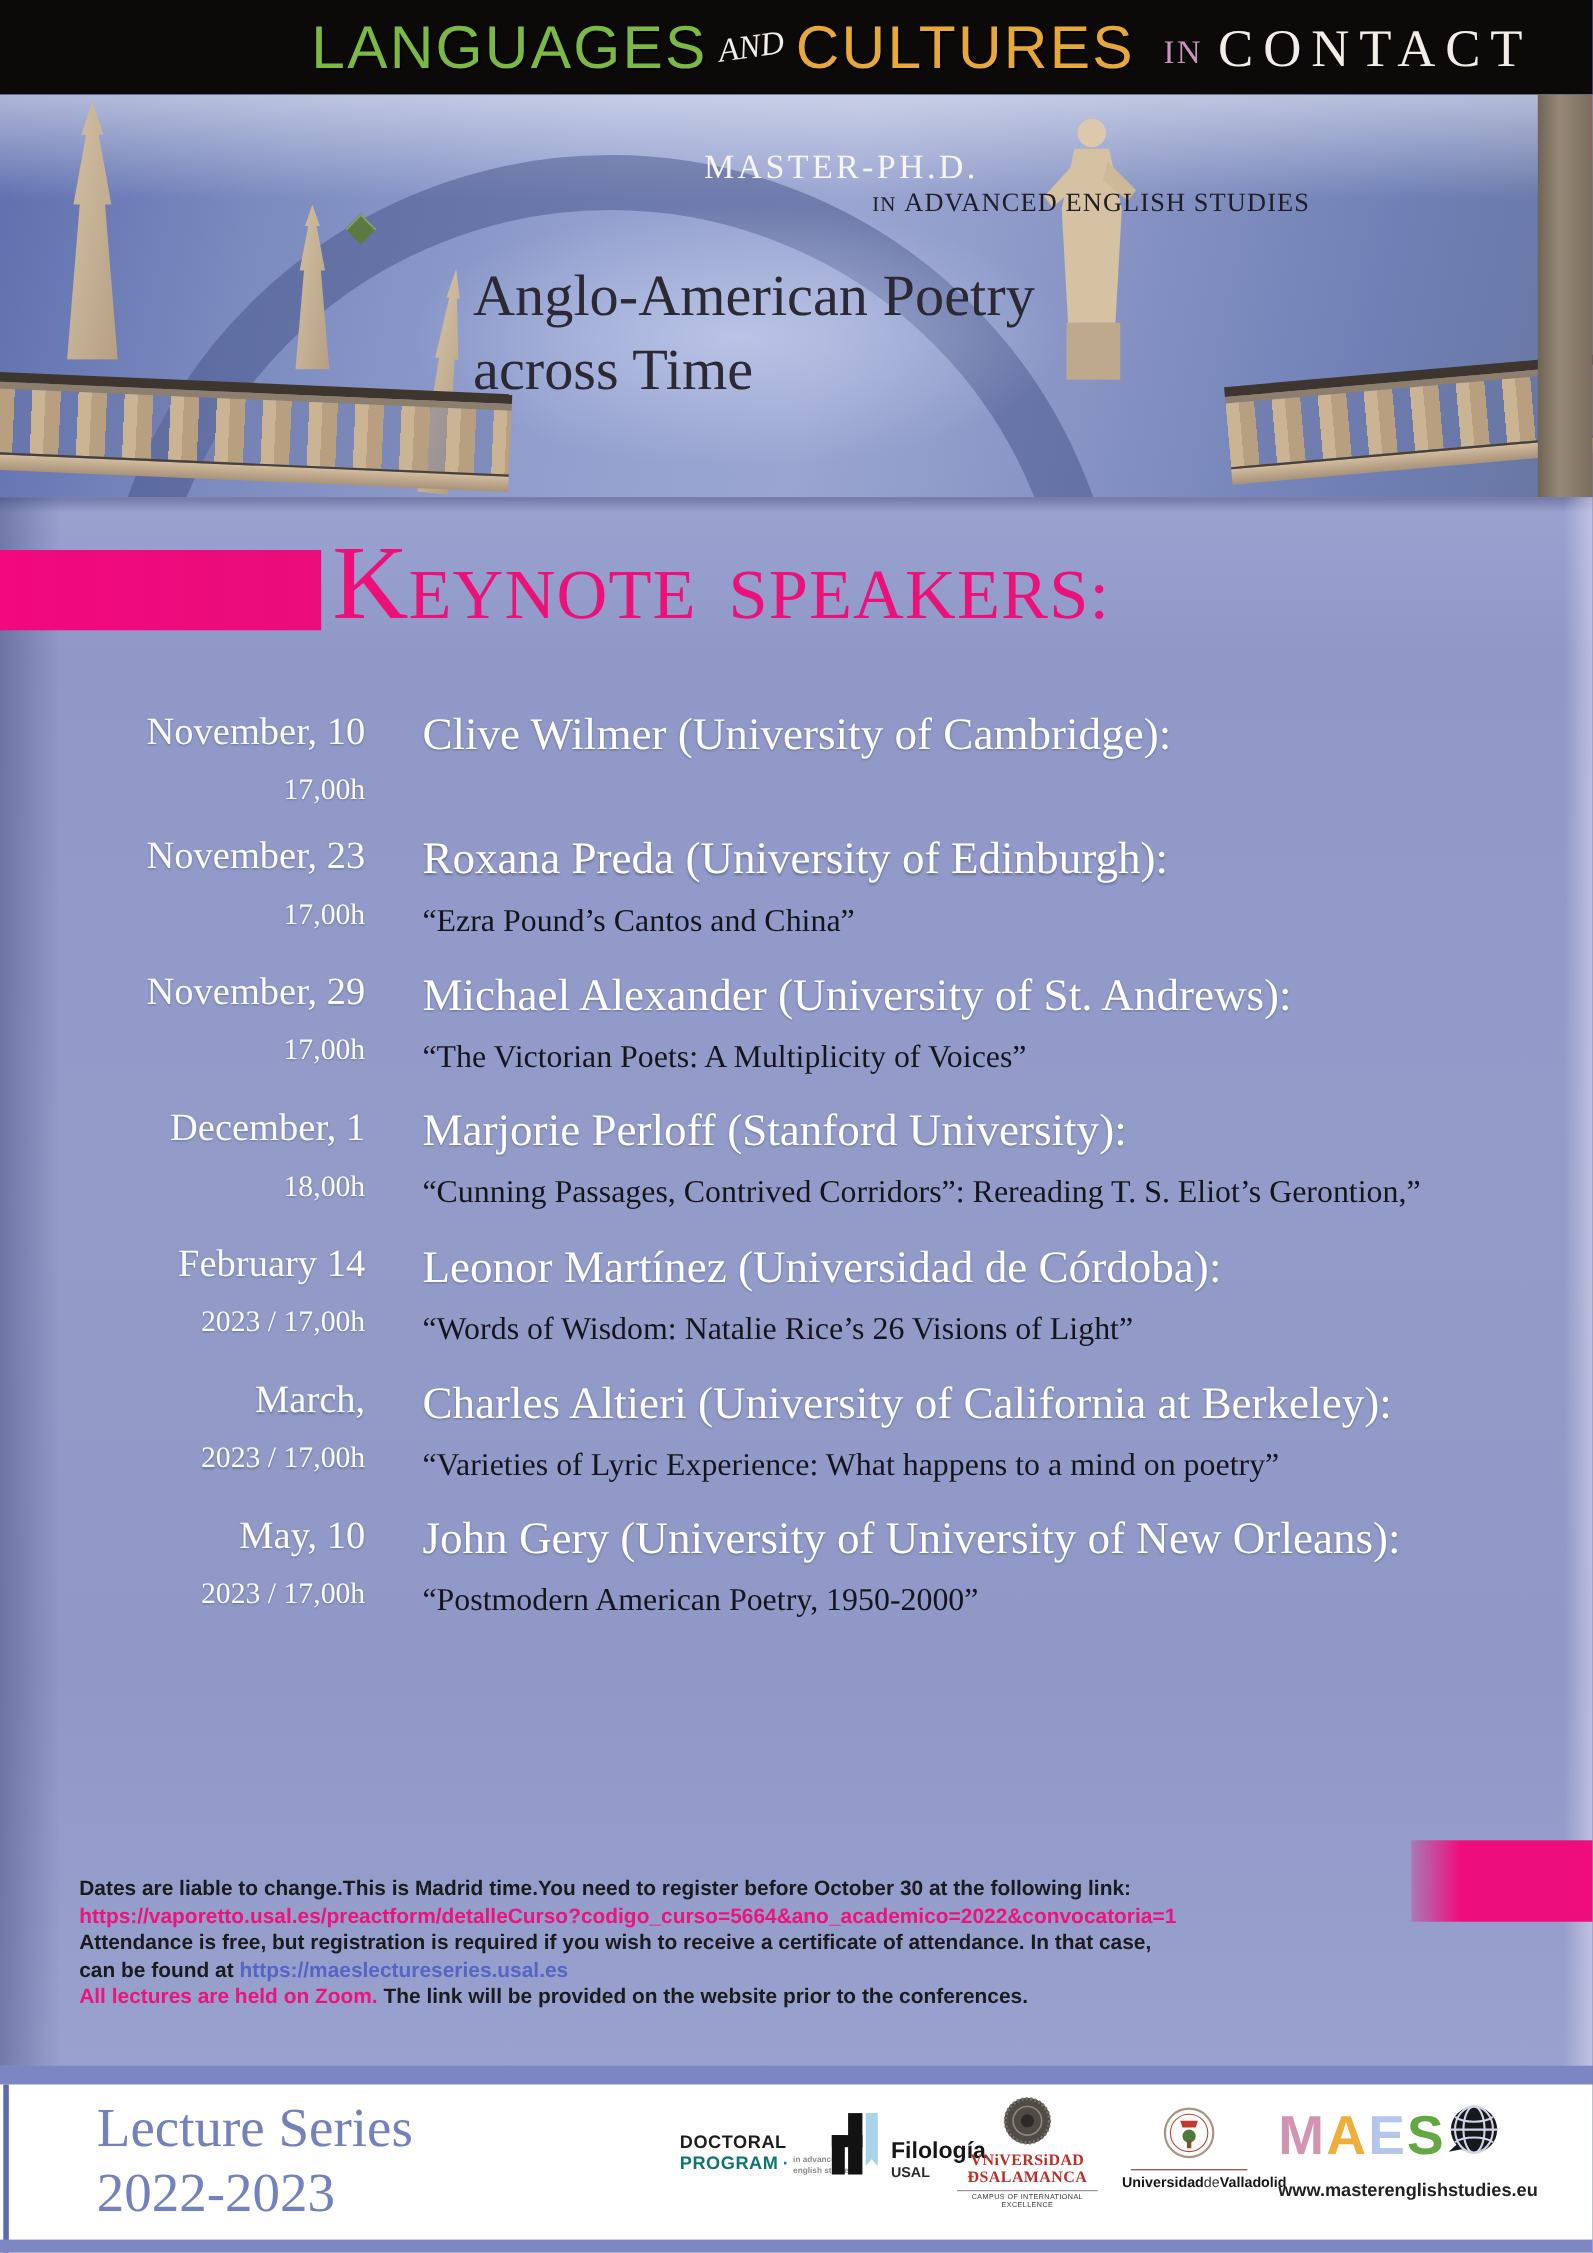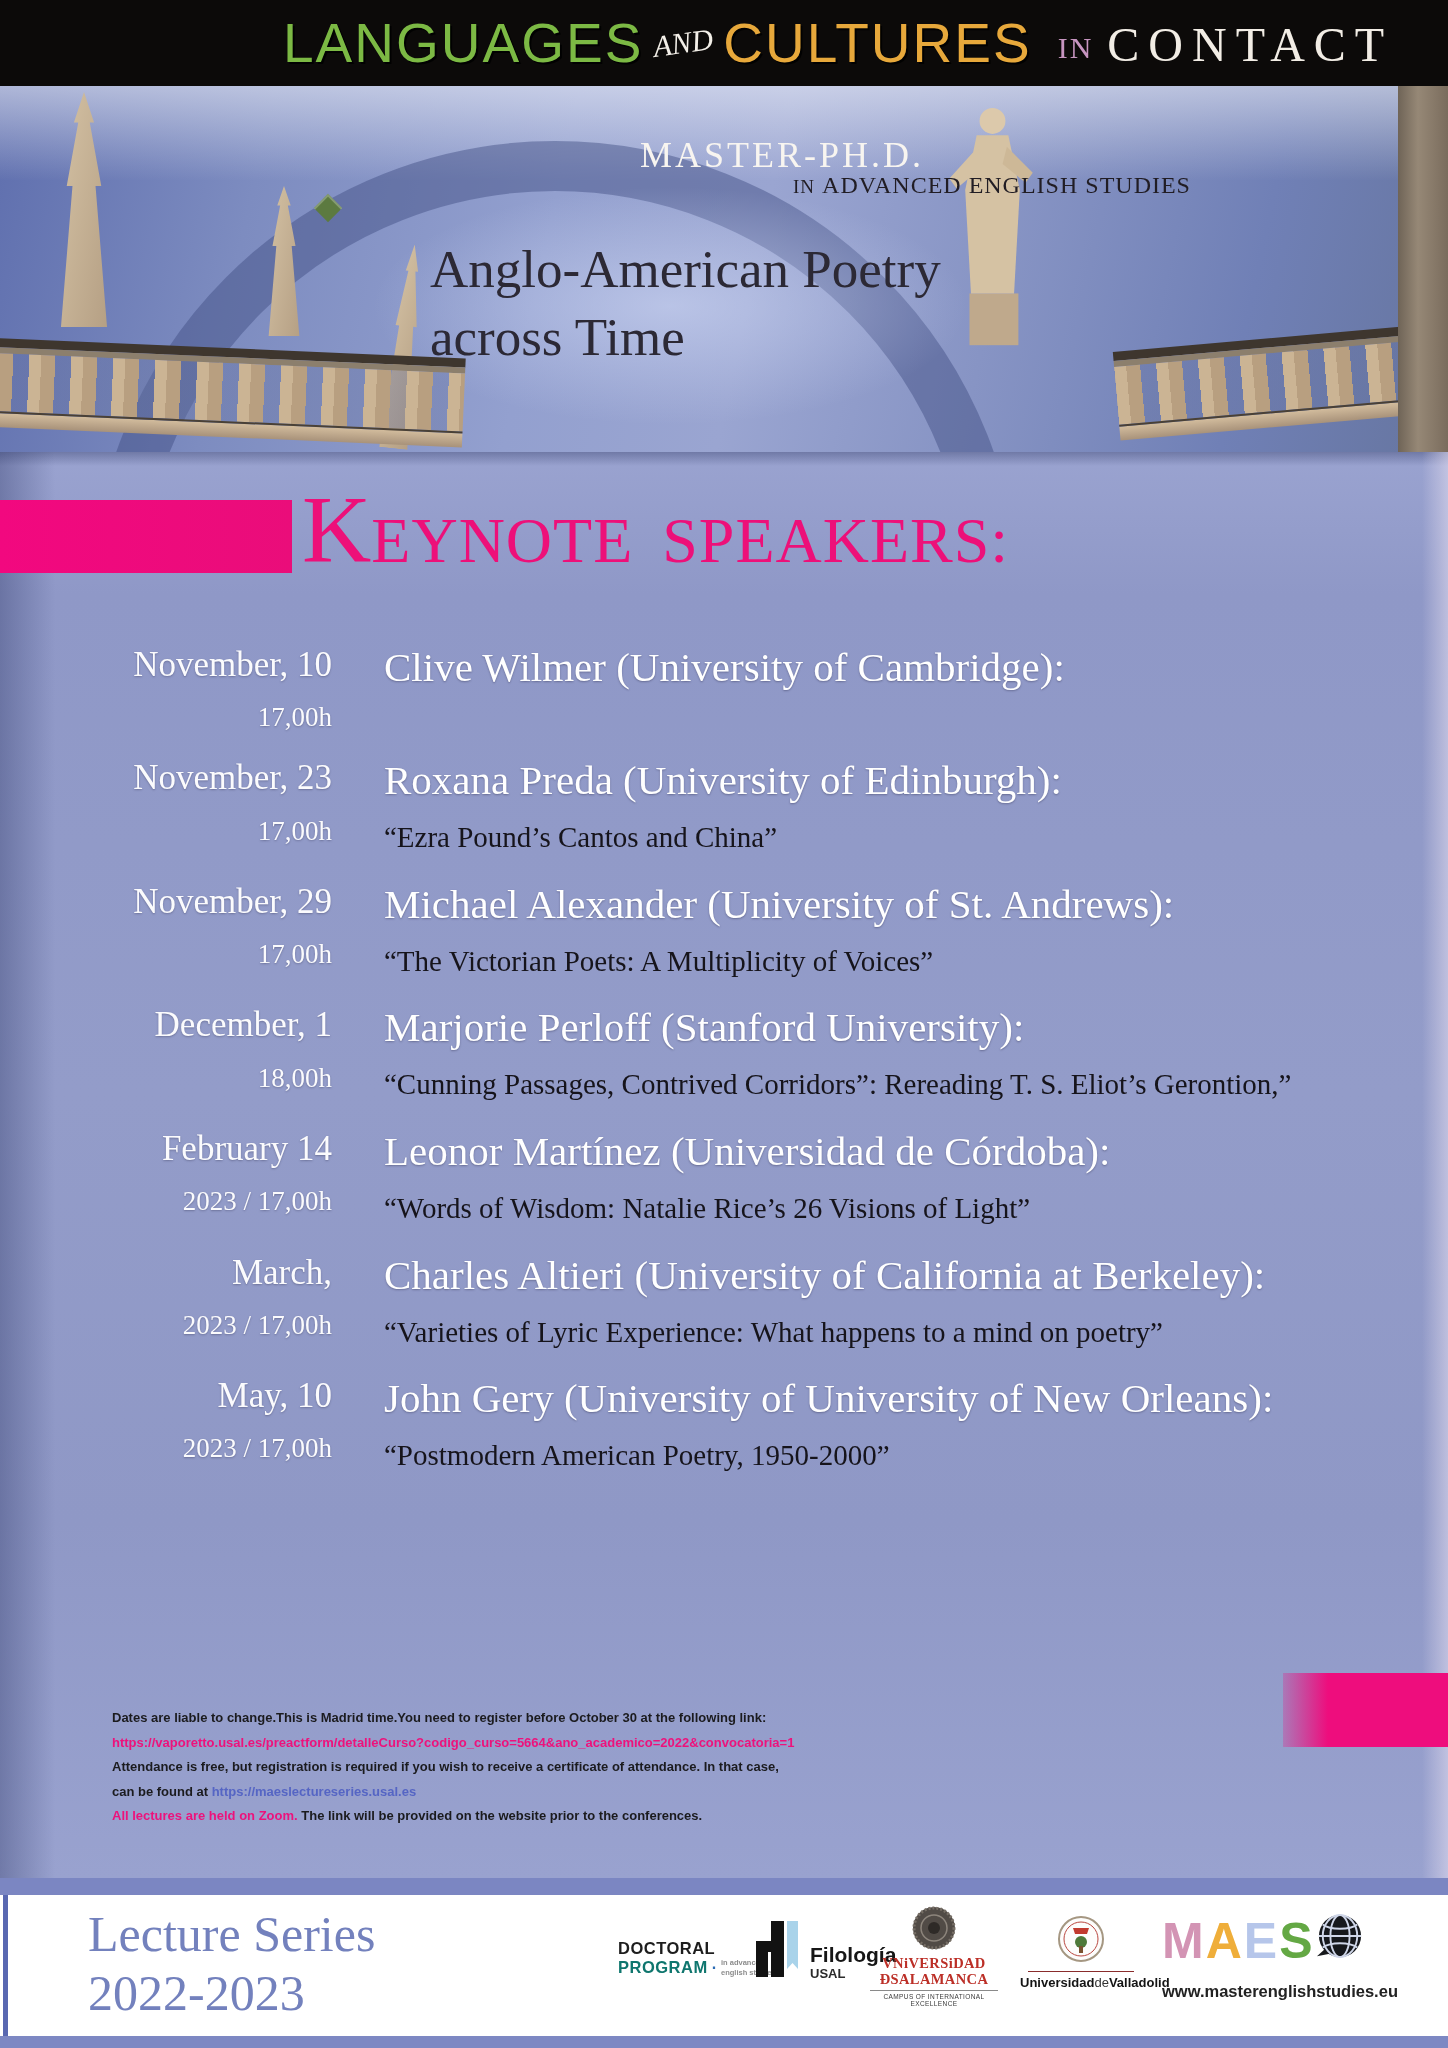--- a/index.html
+++ b/index.html
@@ -35,21 +35,21 @@
   .balu{position:absolute;}
   .balu .rail-top{height:9px;background:#3e362e;}
   .balu .rail-mid{height:6px;background:#8c7f6d;}
   .balu .balusters{height:58px;background:repeating-linear-gradient(90deg,#cbb494 0 12px,#b89f80 12px 26px,rgba(104,116,160,.38) 26px 42px);}
   .balu .rail-bot{height:14px;border-top:2px solid #4a4136;background:linear-gradient(#d2bc9d,#a8927a);}
   .balu-left{left:-14px;top:262px;width:478px;transform:rotate(2.5deg);}
   .balu-right{left:1116px;top:250px;width:362px;transform:rotate(-5deg);}
   .statue{position:absolute;left:935px;top:12px;}
   .pillar-right{position:absolute;left:1398px;top:0;width:50px;height:100%;
       background:linear-gradient(90deg,#6f6457 0,#968876 40%,#7a6c5d 100%);}
-  .program{position:absolute;left:640px;top:48px;font-size:36px;letter-spacing:3px;color:#f8f5f0;}
+  .program{position:absolute;left:640px;top:48px;font-size:31px;letter-spacing:3px;color:#f8f5f0;}
   .program-sub{position:absolute;left:793px;top:86px;color:#211d24;font-size:24px;letter-spacing:1px;}
   .sub-in{font-size:19px;margin-right:7px;}
   .diamond{position:absolute;left:318px;top:112px;width:20px;height:20px;background:#5c7a40;
       transform:rotate(45deg);box-shadow:inset 2px 2px 0 rgba(255,255,255,.25);}
   .course-title{position:absolute;left:430px;top:150px;margin:0;font-weight:400;
       font-size:53px;line-height:1.28;color:#2c2935;}
 
   
   .body-band{position:absolute;top:452px;left:0;width:100%;height:1426px;
       background:linear-gradient(180deg,#9aa3d0 0%,#8f98c7 10%,#939cc9 45%,#8f98c6 75%,#99a2cf 100%);}
@@ -68,21 +68,21 @@
   .entry{display:grid;grid-template-columns:332px 1fr;column-gap:52px;margin-bottom:25px;}
   .date{font-size:35px;color:#fbfbfd;text-align:right;line-height:1.15;
       text-shadow:0 1px 2px rgba(40,40,70,.35);}
   .time{font-size:27px;color:#fbfbfd;text-align:right;margin-top:17px;
       text-shadow:0 1px 2px rgba(40,40,70,.35);}
   .speaker{font-size:41px;line-height:1.12;color:#ffffff;text-shadow:0 1px 2px rgba(40,40,70,.4);}
   .talk{font-size:29px;line-height:1.3;color:#16141b;margin-top:15px;max-width:1000px;}
   .talk-nowrap{white-space:nowrap;max-width:none;}
 
   .notes{position:absolute;left:72px;top:1254px;font-family:"Liberation Sans","DejaVu Sans",sans-serif;
-      font-weight:bold;font-size:13px;line-height:24.5px;color:#1b1b1e;margin-left:40px;}
+      font-weight:bold;font-size:19px;line-height:24.5px;color:#1b1b1e;}
   .notes p{margin:0;}
   .pink-text{color:#ed127c;}
   .blue-link{color:#5565c4;}
   .right-pink-block{position:absolute;right:0;top:1221px;width:165px;height:74px;
       background:linear-gradient(90deg,rgba(240,10,125,.25) 0,#ee0d7d 45px);}
 
   
   .divider-band{position:absolute;top:1878px;left:0;width:100%;height:17px;background:#7b86c2;}
   .footer{position:absolute;top:1895px;left:0;width:100%;height:174px;background:#ffffff;}
   .vline{position:absolute;left:3px;top:0;width:5px;height:100%;background:#5968b1;}

